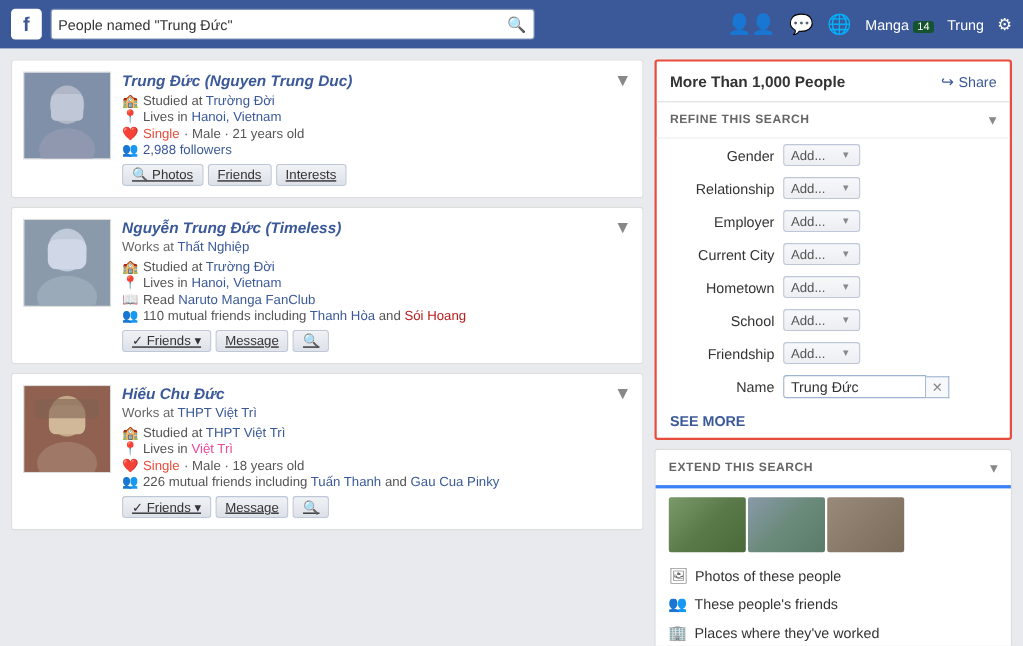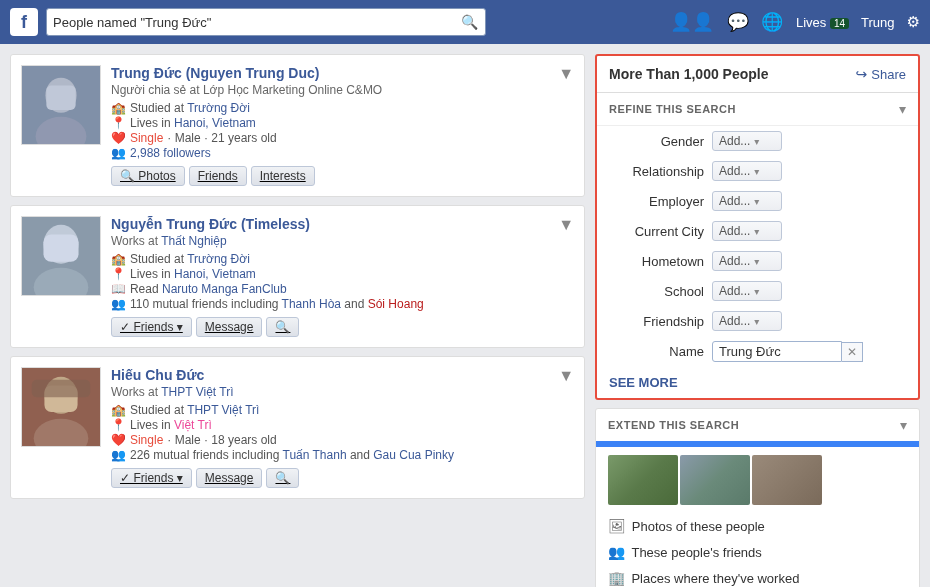--- a/index.html
+++ b/index.html
@@ -104,20 +104,21 @@
     .avatar-1 { background: linear-gradient(135deg, #b0b8c8 0%, #8090a8 100%); }
     .avatar-2 { background: linear-gradient(135deg, #d0d8e0 0%, #a0b0c0 100%); }
     .avatar-3 { background: linear-gradient(135deg, #c0a890 0%, #906050 100%); }
 
     .profile-info { flex: 1; }
     .profile-name {
       color: #3b5998;
       font-size: 14px;
       font-weight: bold;
       cursor: pointer;
+      font-style: italic;
     }
     .profile-sub { color: #666; font-size: 12px; margin-bottom: 4px; }
     .profile-detail {
       font-size: 12px;
       color: #555;
       margin: 1px 0;
       display: flex;
       align-items: center;
       gap: 4px;
     }
@@ -211,21 +212,21 @@
       margin-right: 8px;
     }
     .filter-dropdown {
       display: flex;
       align-items: center;
       border: 1px solid #bdc7d8;
       border-radius: 3px;
       padding: 2px 6px;
       background: linear-gradient(#f7f8fa, #eceef2);
       cursor: pointer;
-      gap: 4px;
+      gap: 16px;
       min-width: 70px;
       font-size: 12px;
       color: #555;
     }
     .filter-dropdown .dd-arrow { color: #888; font-size: 10px; }
     .filter-name-input {
       display: flex;
       align-items: center;
       flex: 1;
     }
@@ -260,21 +261,21 @@
     .extend-box {
       background: #fff;
       border: 1px solid #ddd;
       border-radius: 3px;
     }
     .extend-header {
       display: flex;
       align-items: center;
       justify-content: space-between;
       padding: 8px 12px;
-      border-bottom: 6px solid #3b82f6;
+      border-bottom: 3px solid #3b82f6;
     }
     .extend-title {
       font-size: 11px;
       font-weight: bold;
       color: #666;
       letter-spacing: 0.5px;
       text-transform: uppercase;
     }
     .photo-grid {
       display: flex;
@@ -316,21 +317,21 @@
   </div>
   <div class="search-bar">
     <input type="text" value="People named &quot;Trung Đức&quot;" style="">
     <span class="search-icon-nav">🔍</span>
   </div>
   <div class="nav-icons">
     <span class="nav-icon-btn" style="font-size:18px;">👤👤</span>
     <span class="nav-icon-btn" style="font-size:18px;">💬</span>
     <span class="nav-icon-btn" style="font-size:18px;">🌐</span>
     <span class="nav-text-btn">
-      <span>Lives</span> <span style="background:#14532d;color:#fff;font-size:10px;padding:0 4px;border-radius:3px;">14</span>
+      <span>Manga</span> <span style="background:#14532d;color:#fff;font-size:10px;padding:0 4px;border-radius:3px;">14</span>
     </span>
     <span class="nav-text-btn">Trung</span>
     <span class="nav-icon-btn">⚙</span>
   </div>
 </nav>
 
 <div class="main-container">
 
   <div class="results-panel">
 
@@ -341,21 +342,20 @@
           <ellipse cx="40" cy="30" rx="16" ry="18" fill="#b0b8c8"></ellipse>
           <ellipse cx="40" cy="72" rx="26" ry="20" fill="#9098b0"></ellipse>
           <rect x="25" y="20" width="30" height="25" rx="5" fill="#c0c8d8"></rect>
         </svg>
       </div>
       <div class="profile-info">
         <div style="display:flex; justify-content:space-between;">
           <span class="profile-name">Trung Đức (Nguyen Trung Duc)</span>
           <span class="card-dropdown">▼</span>
         </div>
-        <div class="profile-sub">Người chia sẻ at Lớp Học Marketing Online C&amp;MO</div>
         <div class="profile-detail">🏫 <span>Studied at <span style="color:#3b5998;cursor:pointer;">Trường Đời</span></span></div>
         <div class="profile-detail">📍 <span>Lives in <span style="color:#3b5998;cursor:pointer;">Hanoi, Vietnam</span></span></div>
         <div class="profile-detail">❤️ <span style="color:#e74c3c;">Single</span> · Male · 21 years old</div>
         <div class="profile-detail">👥 <span class="followers">2,988 followers</span></div>
         <div class="action-bar">
           <button class="action-btn">🔍 Photos</button>
           <button class="action-btn">Friends</button>
           <button class="action-btn">Interests</button>
         </div>
       </div>

